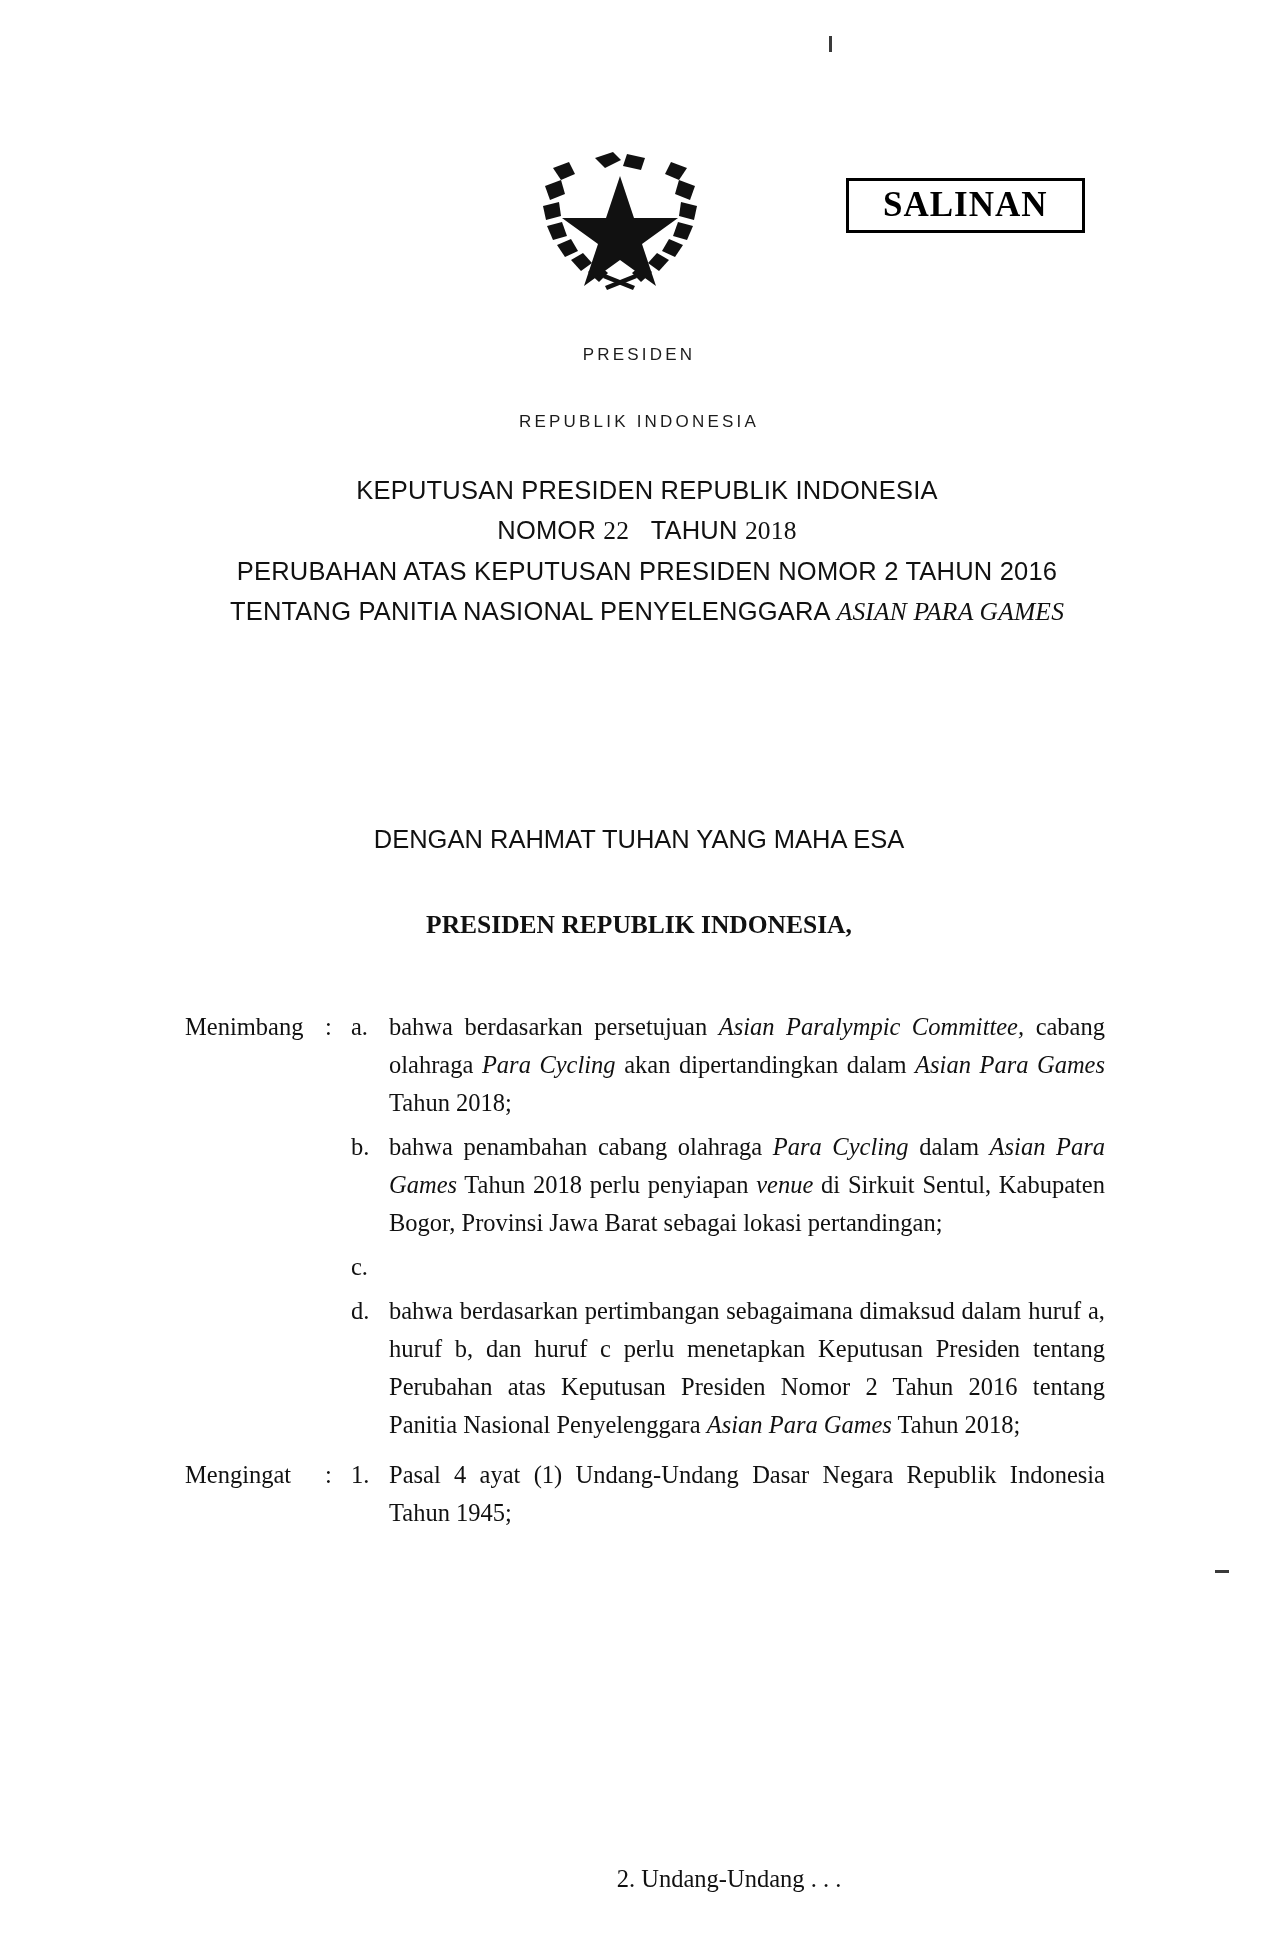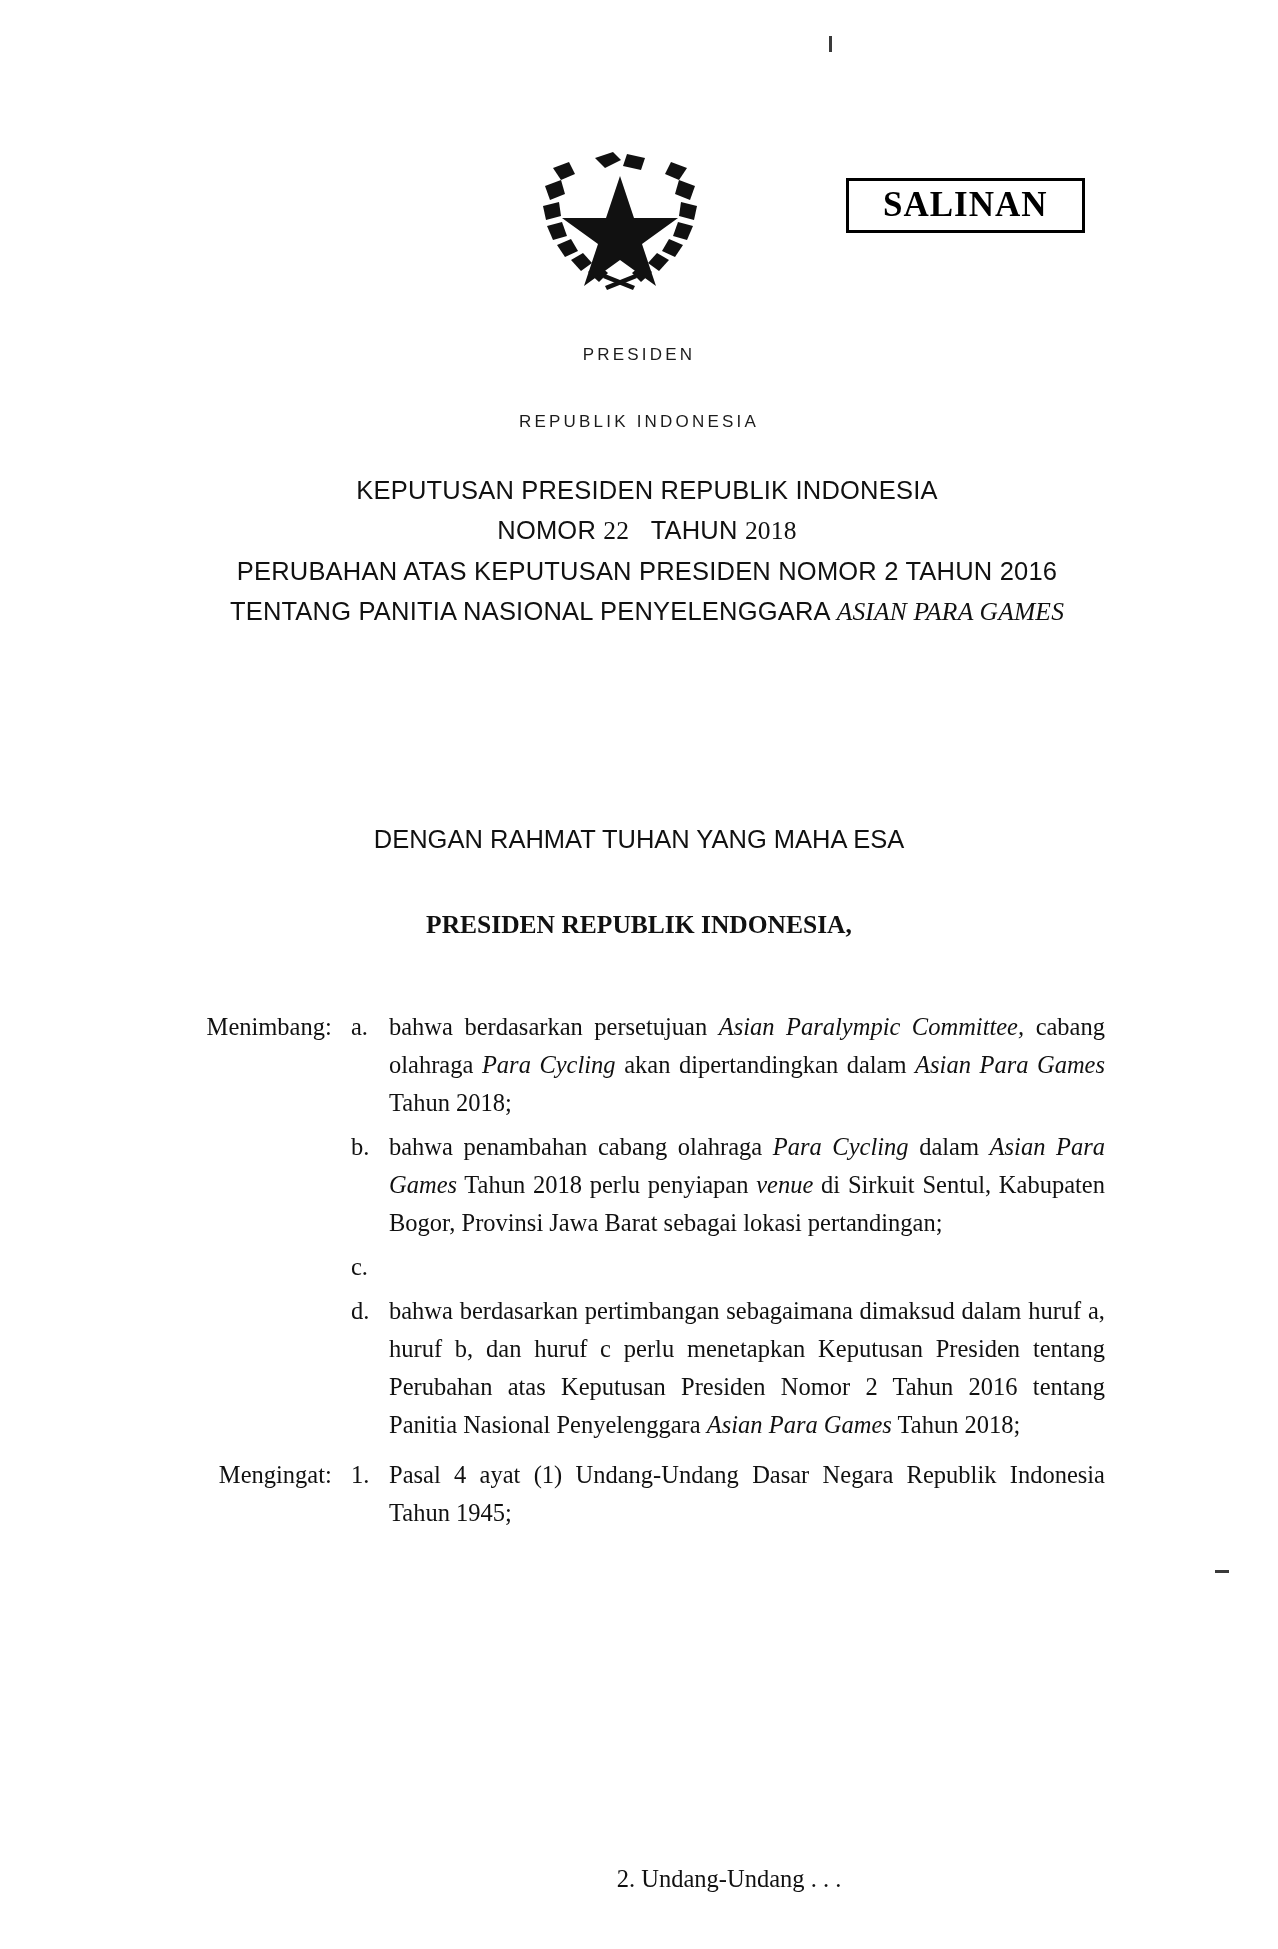--- a/index.html
+++ b/index.html
@@ -151,21 +151,21 @@
   }
 
   .clause-row {
     display: flex;
     align-items: flex-start;
     margin-bottom: 6px;
   }
   .clause-label {
     width: 140px;
     flex: 0 0 140px;
-    text-align: right;
+    text-align: left;
     white-space: nowrap;
   }
   .clause-colon {
     width: 26px;
     flex: 0 0 26px;
     text-align: left;
   }
   .clause-marker {
     width: 38px;
     flex: 0 0 38px;

